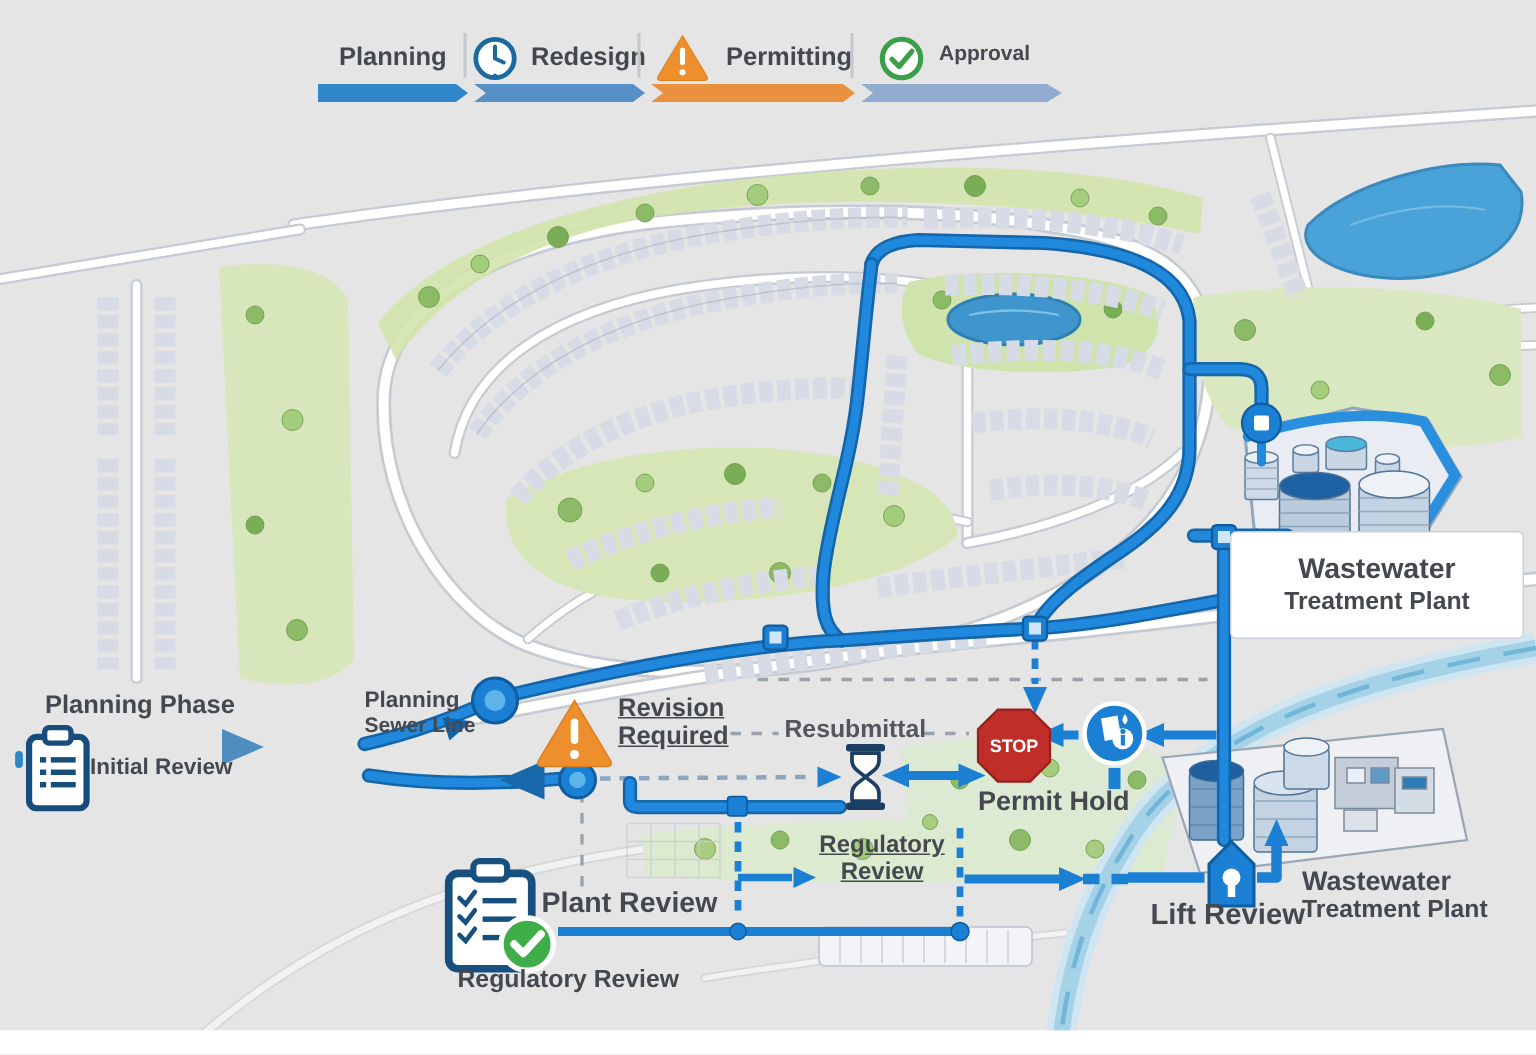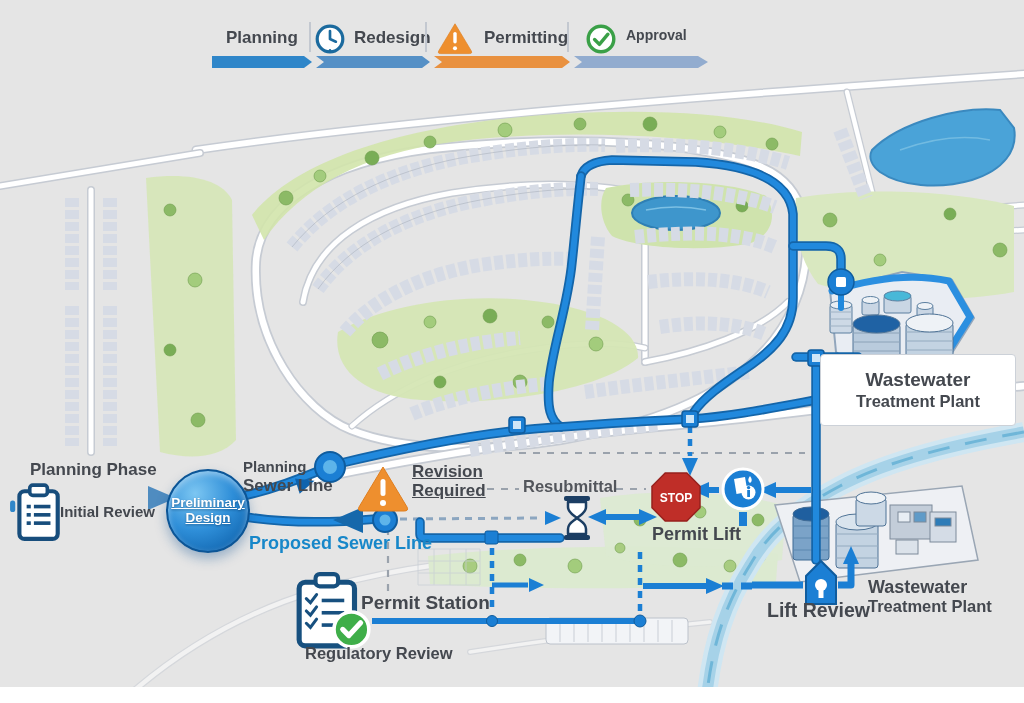--- a/index.html
+++ b/index.html
@@ -365,29 +365,26 @@
         <rect x="23" y="21" width="16" height="3.5"></rect>
       <rect x="16" y="29" width="4" height="3.5"></rect>
         <rect x="23" y="29" width="16" height="3.5"></rect>
       <rect x="16" y="37" width="4" height="3.5"></rect>
         <rect x="23" y="37" width="16" height="3.5"></rect>
     </g>
   </svg>
 
   <div class="abs lbl" style="left:60px;top:504px;font-size:15px">Initial Review</div>
 
-  <div id="prelim" class="abs ml">Preliminary
-Design</div>
 
   <div class="abs" style="left:243px;top:459px">
     <div class="lbl" style="font-size:15px">Planning</div>
-    <div class="lbl" style="font-size:17px">Sewer Line</div>
+    <div class="lbl" style="font-size:14px">Sewer Line</div>
   </div>
 
-  <div class="abs lbl" style="left:249px;top:533px;font-size:18px;color:#1787c9">Proposed Sewer Line</div>
 
   <svg class="abs" style="left:355px;top:463px" width="56" height="50" viewBox="0 0 56 50">
     <path d="M28,4 L52,44 Q54,48 49,48 L7,48 Q2,48 4,44 Z" fill="#ee8f2e" stroke="#e07f1f"></path>
     <rect x="25.5" y="16" width="5" height="17" rx="2.5" fill="#fff"></rect>
     <circle cx="28" cy="40" r="3" fill="#fff"></circle>
   </svg>
 
   <div class="abs lbl ml" style="left:412px;top:462px;font-size:17px">Revision
 Required</div>
 
@@ -398,55 +395,57 @@
     <rect x="3" y="40" width="26" height="5" rx="2" fill="#1c3e63"></rect>
     <path d="M7,7 L25,7 L25,12 C25,18 19,20 16,23 C13,20 7,18 7,12 Z" fill="#fff" stroke="#1c3e63" stroke-width="2.5" stroke-linejoin="round"></path>
     <path d="M7,39 L25,39 L25,34 C25,28 19,26 16,23 C13,26 7,28 7,34 Z" fill="#fff" stroke="#1c3e63" stroke-width="2.5" stroke-linejoin="round"></path>
   </svg>
 
   <svg class="abs" style="left:650px;top:471px" width="52" height="52" viewBox="0 0 52 52">
     <polygon points="15.2,2 36.8,2 50,15.2 50,36.8 36.8,50 15.2,50 2,36.8 2,15.2" fill="#bf2e28" stroke="#97211d" stroke-width="1.5"></polygon>
     <text x="26" y="30.5" text-anchor="middle" font-size="12" font-weight="bold" fill="#ffffff" font-family="Liberation Sans, sans-serif">STOP</text>
   </svg>
 
-  <div class="abs lbl" style="left:652px;top:524px;font-size:18px">Permit Lift</div>
+  <div class="abs lbl" style="left:652px;top:524px;font-size:18px">Permit Hold</div>
 
   <svg class="abs" style="left:719px;top:465px" width="48" height="48" viewBox="0 0 48 48">
     <circle cx="24" cy="24" r="20" fill="#1b7fd4" stroke="#fff" stroke-width="3"></circle>
     <path d="M15,14 L26,12 L28.5,27 L17.5,29 Z" fill="#fff"></path>
     <path d="M31,11 q3.5,4.5 0,7 q-3.5,-2.5 0,-7" fill="#fff"></path>
     <circle cx="29.5" cy="27.5" r="7" fill="#fff"></circle>
     <rect x="28.2" y="25" width="2.8" height="7" fill="#1b7fd4"></rect>
     <circle cx="29.6" cy="22.6" r="1.7" fill="#1b7fd4"></circle>
   </svg>
 
   <div id="wtp-card" class="abs">
     <div class="lbl" style="font-size:19px">Wastewater</div>
     <div class="lbl" style="font-size:16.5px;font-weight:600">Treatment Plant</div>
   </div>
 
+  <div class="abs lbl ml" style="left:543px;top:555px;width:90px;text-align:center;font-size:16px">Regulatory
+Review</div>
 
   <svg class="abs" style="left:293px;top:572px" width="82" height="80" viewBox="0 0 80 78">
     <rect x="6" y="10" width="54" height="62" rx="6" fill="#fff" stroke="#17507f" stroke-width="5"></rect>
     <rect x="22" y="2" width="22" height="12" rx="4" fill="#fff" stroke="#17507f" stroke-width="4"></rect>
     <g stroke="#17507f" stroke-width="3" fill="none" stroke-linecap="round">
       <path d="M13,26 L17,30 L23,22"></path>
         <path d="M13,38 L17,42 L23,34"></path>
         <path d="M13,50 L17,54 L23,46"></path>
     </g>
     <g fill="#17507f">
         <rect x="28" y="26" width="22" height="3.5"></rect>
         <rect x="28" y="38" width="22" height="3.5"></rect>
         <rect x="28" y="50" width="14" height="3.5"></rect>
       </g>
     <circle cx="57" cy="56" r="17" fill="#3fae49" stroke="#fff" stroke-width="3.5"></circle>
     <path d="M48.5,56 L54.5,62 L66,49.5" stroke="#fff" stroke-width="5" stroke-linecap="round" stroke-linejoin="round" fill="none"></path>
   </svg>
 
-  <div class="abs lbl" style="left:361px;top:592px;font-size:19px">Permit Station</div>
+  <div class="abs lbl" style="left:361px;top:592px;font-size:19px">Plant Review</div>
 
   <div class="abs lbl" style="left:305px;top:644px;font-size:16.5px">Regulatory Review</div>
 
   <div class="abs lbl" style="left:767px;top:600px;font-size:19.5px">Lift Review</div>
 
   <div class="abs" style="left:868px;top:577px">
     <div class="lbl" style="font-size:18px">Wastewater</div>
     <div class="lbl" style="font-size:16.5px;font-weight:600">Treatment Plant</div>
   </div>
 

